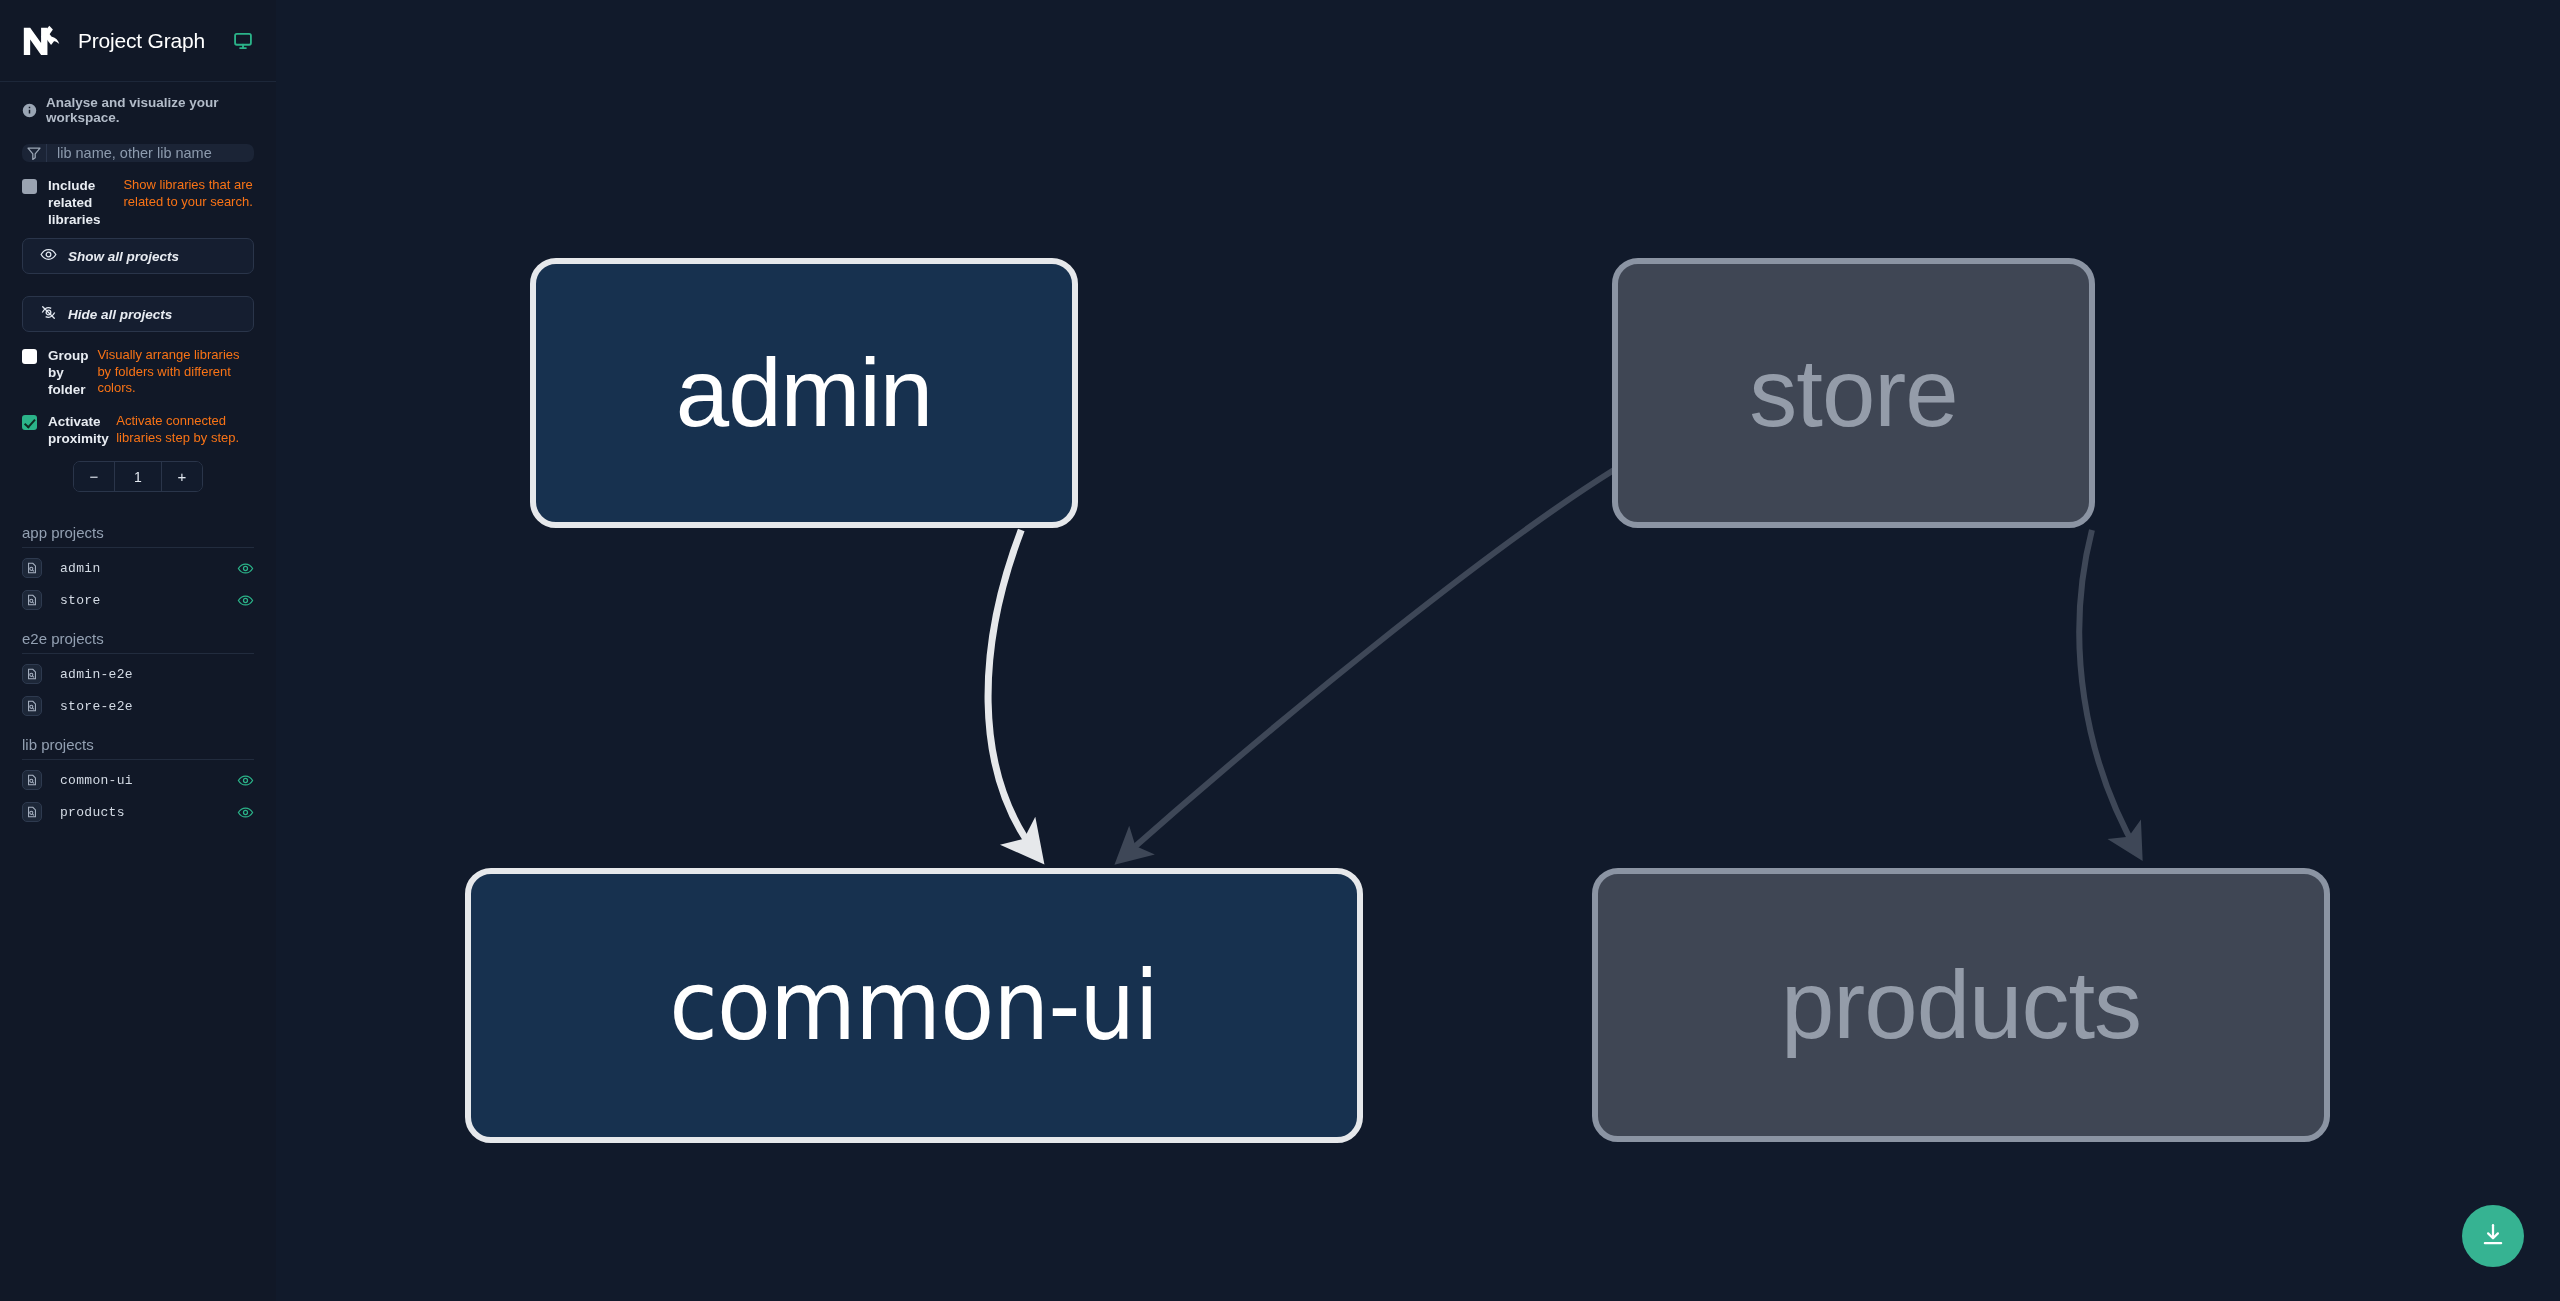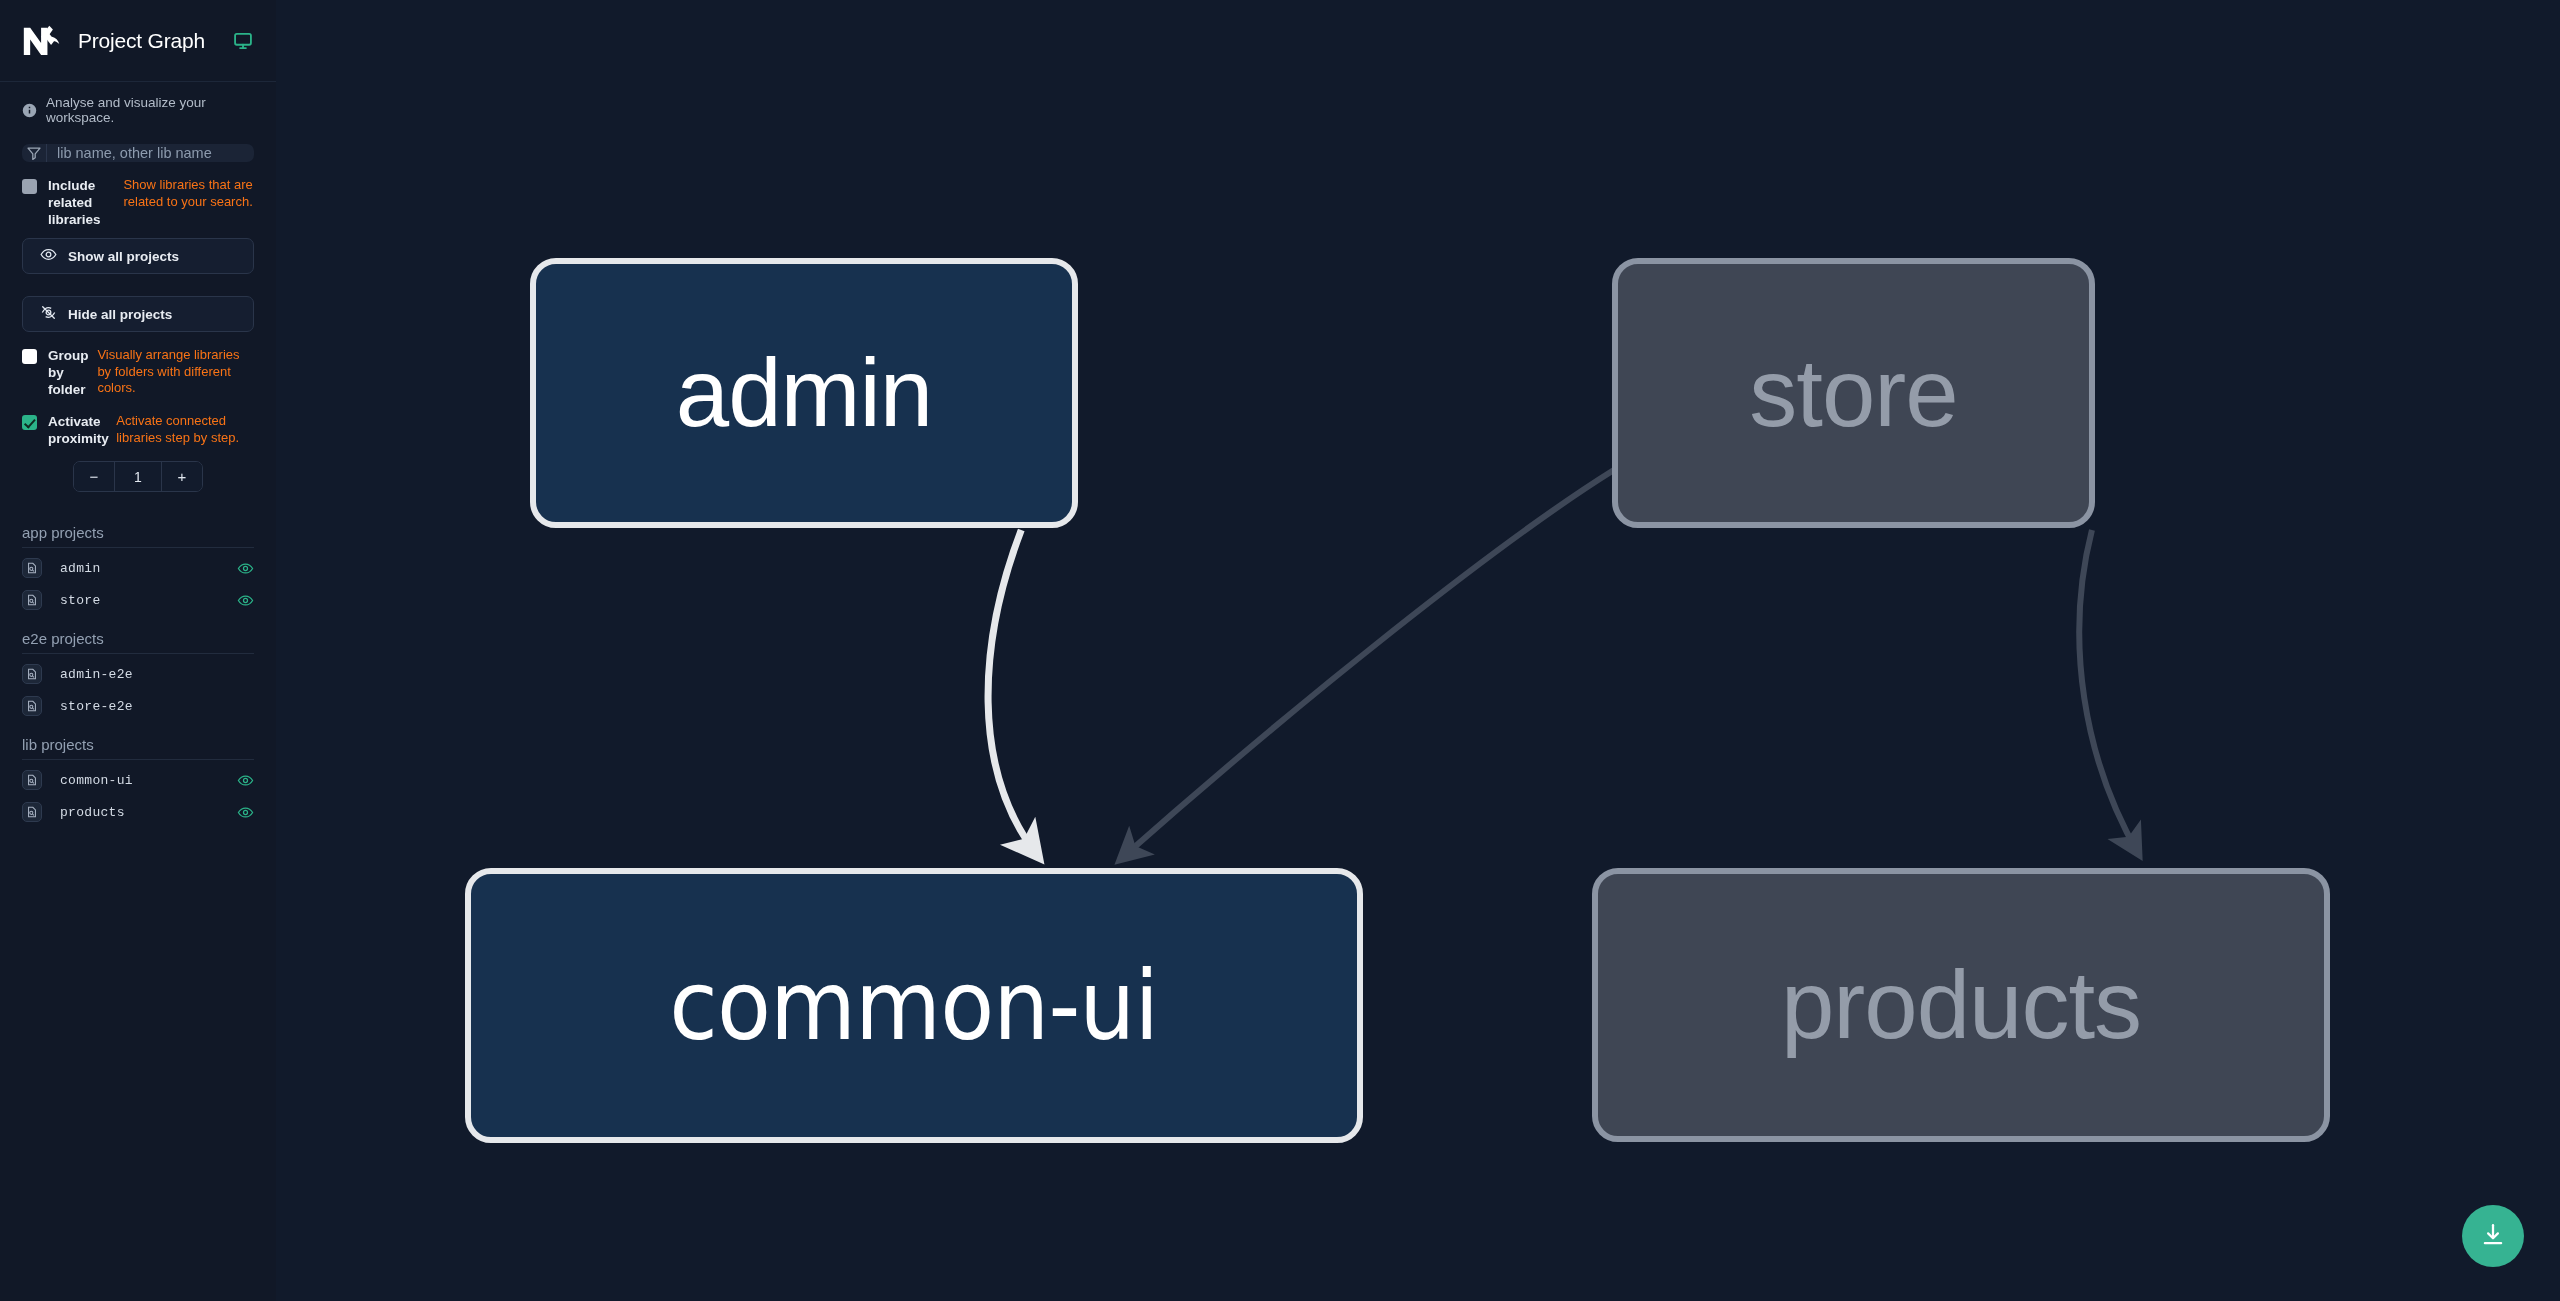--- a/index.html
+++ b/index.html
@@ -34,21 +34,21 @@
   .nx-logo { width: 40px; height: 34px; flex: 0 0 40px; }
   .brand-title {
     color: #ffffff; font-size: 21px; font-weight: 400;
     letter-spacing: -0.2px; white-space: nowrap;
   }
   .monitor-icon { margin-left: 12px; width: 20px; height: 20px; display:block; }
 
   .tagline {
     display: flex; align-items: center; gap: 9px;
     padding: 13px 22px 10px 22px;
-    color: #b3bcc9; font-size: 13.5px;
+    color: #b3bcc9; font-size: 13.5px; font-weight: bold;
   }
   .info-icon { width: 15px; height: 15px; flex: 0 0 15px; }
 
   .search-row { padding: 9px 22px 0 22px; }
   .search-box {
     display: flex; align-items: stretch;
     background: #1b2436;
     border-radius: 7px; overflow: hidden;
     height: 18px;
   }
@@ -89,20 +89,21 @@
   .btn-row { padding: 10px 22px 0 22px; }
   .pill-btn {
     width: 100%; height: 36px;
     background: #151e30; border: 1px solid #2a354a;
     border-radius: 7px;
     display: flex; align-items: center; gap: 11px;
     padding: 0 17px;
     color: #e8ecf2; font-size: 13.5px; font-weight: 700;
     font-family: "Liberation Sans", sans-serif;
     cursor: pointer;
+    font-style: italic;
   }
   .pill-btn + .pill-btn { margin-top: 22px; }
   .pill-btn svg { width: 17px; height: 17px; flex: 0 0 17px; }
 
   .stepper-row { display: flex; justify-content: center; padding: 14px 22px 0 22px; }
   .stepper {
     display: flex; border: 1px solid #2a354a; border-radius: 7px; overflow: hidden;
     height: 31px;
   }
   .stepper button, .stepper .val {

